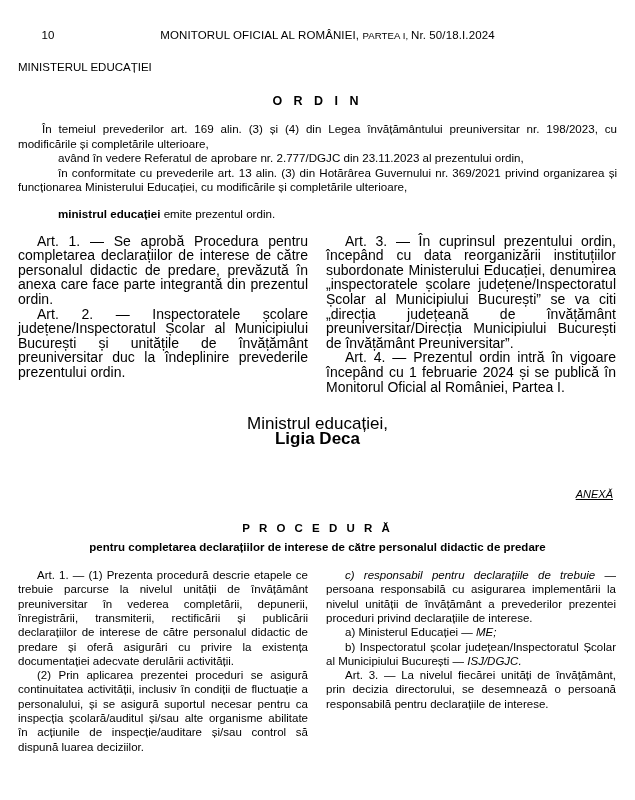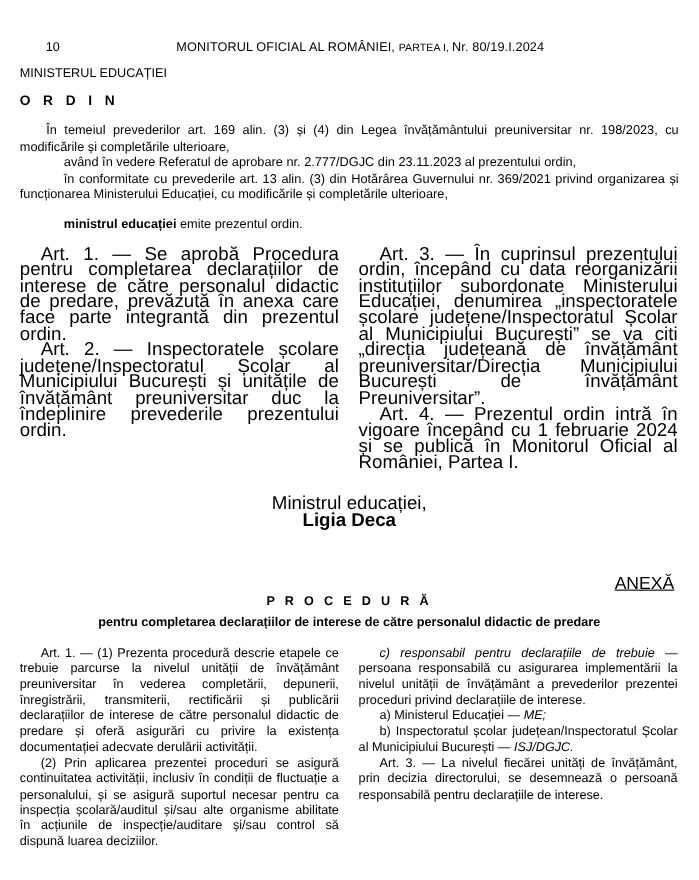--- a/index.html
+++ b/index.html
@@ -23,21 +23,21 @@
     box-sizing: border-box;
     padding: 0 18px;
   }
 
   
   .running-head {
     position: relative;
     height: 30px;
     margin-top: 28px;
     display: flex;
-    align-items: center;
+    align-items: flex-start;
   }
   .folio {
     width: 60px;
     font-size: 11.5px;
     text-align: center;
     line-height: 14px;
   }
   .head-title {
     flex: 1;
     text-align: center;
@@ -54,21 +54,22 @@
 
   .ministry {
     font-size: 11.5px;
     line-height: 14px;
     margin-top: 2px;
     margin-left: 0px;
   }
 
   
   .order-title {
-    margin-top: 9px;
+    text-align: center;
+    margin-top: 19px;
   }
   .order-title .kicker {
     font-weight: bold;
     font-size: 12.5px;
     letter-spacing: 4px;
     line-height: 16px;
   }
   .order-title .sub {
     font-weight: bold;
     font-size: 12.5px;
@@ -100,21 +101,21 @@
   .emit b { font-weight: bold; }
 
   
   .cols {
     display: flex;
     gap: 18px;
     margin-top: 12px;
   }
   .col {
     width: 290px;
-    font-size: 17px;
+    font-size: 14px;
     line-height: 14.6px;
     text-align: justify;
   }
   .col p {
     margin: 0;
     text-indent: 19px;
   }
   .col p.lastline, .col p:last-child {
     text-align: justify;
   }
@@ -133,26 +134,28 @@
   .place {
     margin-top: 20px;
     font-size: 11.6px;
     line-height: 14.6px;
   }
 
   
   .annex-label {
     text-align: right;
     margin-top: 42px;
-    font-size: 16px;
+    font-size: 11px;
+    font-style: italic;
     text-decoration: underline;
     padding-right: 4px;
   }
   .proc-title {
     text-align: center;
+    margin-top: 21px;
   }
   .proc-title .kicker {
     font-weight: bold;
     font-size: 11.5px;
     letter-spacing: 3px;
     line-height: 15px;
   }
   .proc-title .sub {
     font-weight: bold;
     font-size: 11.5px;
@@ -175,21 +178,21 @@
     overflow: hidden;
   }
 </style>
 </head>
 <body>
 
 <div class="page">
 
   <div class="running-head">
     <div class="folio">10</div>
-    <div class="head-title"><span>MONITORUL OFICIAL AL ROMÂNIEI, </span><span class="sc">PARTEA I, </span><span>Nr. 80/19.I.2024</span></div>
+    <div class="head-title"><span>MONITORUL OFICIAL AL ROMÂNIEI, </span><span class="sc">PARTEA I, </span><span>Nr. 50/18.I.2024</span></div>
   </div>
 
   <div class="ministry">MINISTERUL EDUCAȚIEI</div>
 
   <div class="order-title">
     <div class="kicker">O R D I N</div>
   </div>
 
   <div class="preamble">
     <p>În temeiul prevederilor art. 169 alin. (3) și (4) din Legea învățământului preuniversitar nr. 198/2023, cu modificările și completările ulterioare,</p>

